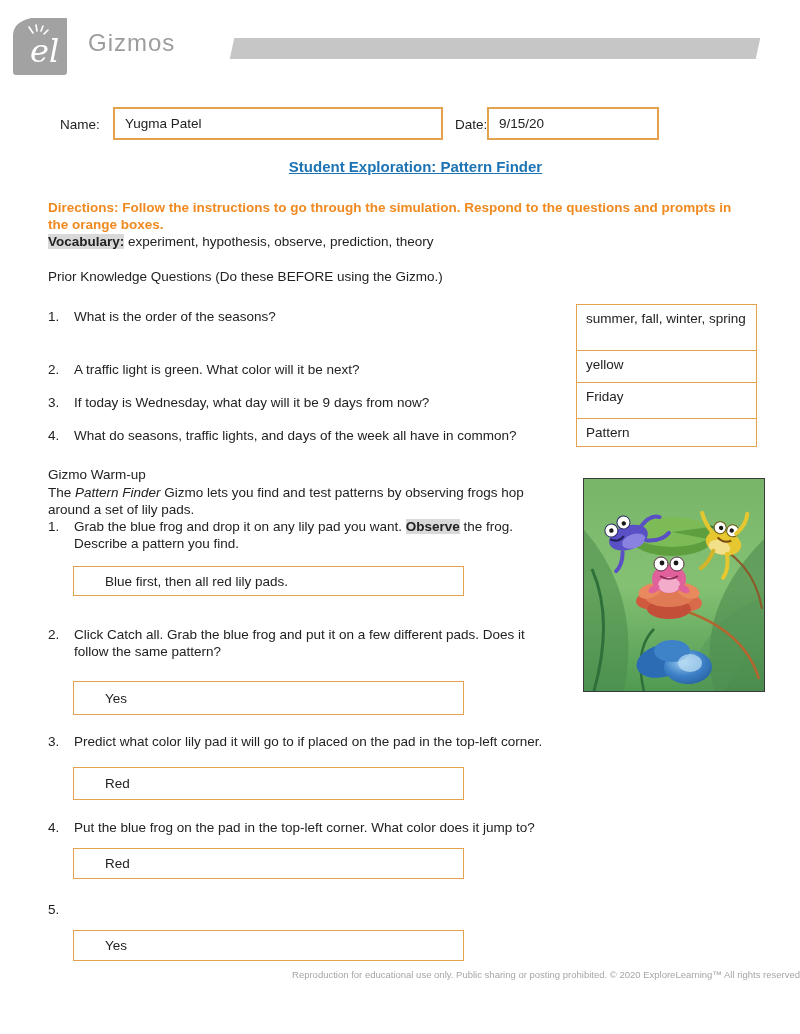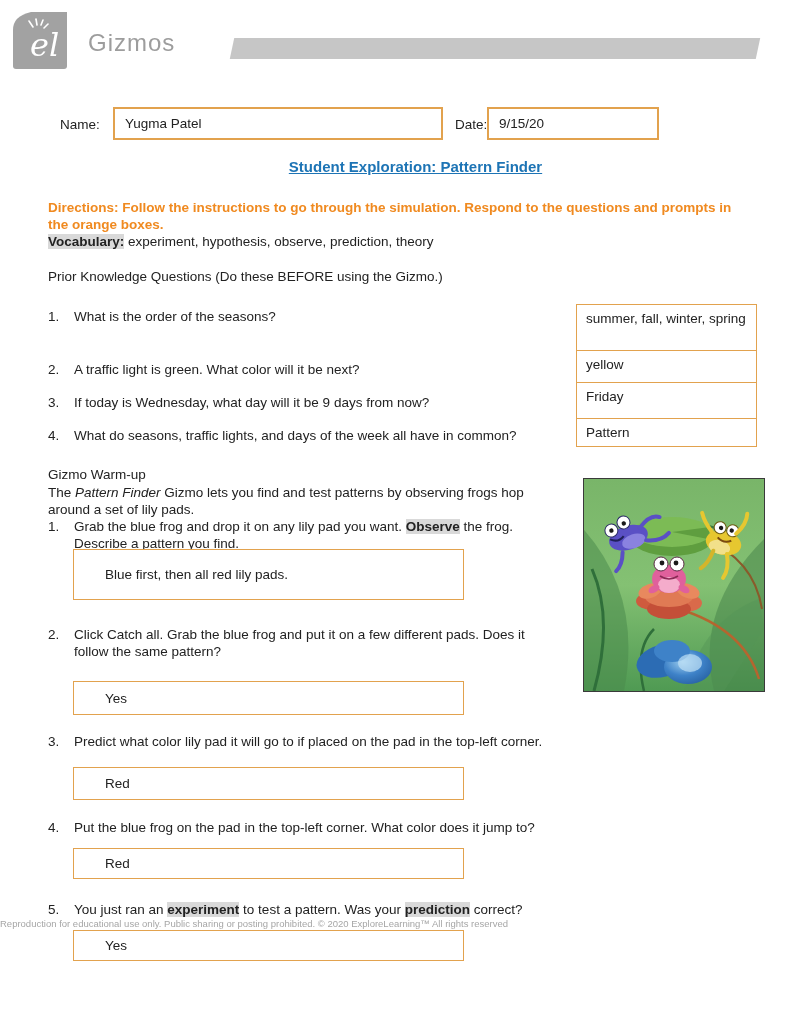--- a/index.html
+++ b/index.html
@@ -12,21 +12,21 @@
     --bar-gray:#c6c6c6;
     --text-dark:#222222;
     --footer-gray:#a6a6a6;
   }
   html,body{margin:0;padding:0;background:#fff;}
   .page{position:relative;width:800px;height:1034px;background:#ffffff;overflow:hidden;
         font-family:"Liberation Sans", sans-serif;font-size:13.5px;color:var(--text-dark);}
   .abs{position:absolute;}
 
   
-  .logo-box{left:13px;top:12px;width:57px;height:57px;}
+  .logo-box{left:13px;top:18px;width:57px;height:57px;}
   .brand{left:88px;top:29px;font-size:24px;color:var(--brand-gray);letter-spacing:1px;}
   .brand-bar{left:232px;top:38px;width:526px;height:21px;background:var(--bar-gray);transform:skewX(-12deg);}
 
   
   .lbl-name{left:60px;top:117px;}
   .inp-name{left:113px;top:107px;width:330px;height:33px;}
   .lbl-date{left:455px;top:117px;}
   .inp-date{left:487px;top:107px;width:172px;height:33px;}
   .inputbox{border:2px solid var(--box-border);background:#fff;box-sizing:border-box;
             display:flex;align-items:center;padding-left:10px;}
@@ -57,26 +57,26 @@
   
   .wu-heading{left:48px;top:467px;font-weight:normal;}
   .wu-intro{left:48px;top:484px;width:505px;line-height:17px;}
   .wi{left:48px;display:flex;line-height:17px;}
   .wi-narrow{width:515px;} .wi-narrow .witext{width:487px;}
   .wi-wide{width:712px;}
   .wi1{top:518px;} .wi2{top:626px;} .wi3{top:733px;} .wi4{top:819px;} .wi5{top:901px;}
 
   .ansbox{left:73px;width:391px;border:1.5px solid var(--box-border);background:#fff;
           box-sizing:border-box;display:flex;align-items:center;padding-left:31px;}
-  .ab1{top:549px;height:51px;} .ab2{top:681px;height:34px;} .ab3{top:767px;height:33px;}
+  .ab1{top:566px;height:30px;} .ab2{top:681px;height:34px;} .ab3{top:767px;height:33px;}
   .ab4{top:848px;height:31px;} .ab5{top:930px;height:31px;}
 
   .frogimg{left:583px;top:478px;width:180px;height:212px;border:1px solid #3a3a3a;box-sizing:content-box;}
 
-  .footer{left:0;right:0;top:918px;text-align:left;font-size:9.5px;color:var(--footer-gray);}
+  .footer{left:0;right:0;top:969px;text-align:right;font-size:9.5px;color:var(--footer-gray);}
 </style>
 </head>
 <body>
 
 <div class="page">
 
   <div class="abs logo-box">
     <svg width="57" height="57" viewBox="0 0 57 57">
       <path d="M18 0 H54 V54 Q54 57 51 57 H3 Q0 57 0 54 V18 Q0 4 18 0 Z" fill="#a2a2a2"></path>
       <text x="17" y="44" font-family="DejaVu Serif, serif" font-style="italic" font-size="32" fill="#ffffff">el</text>
@@ -168,21 +168,20 @@
   <div class="abs wi wi-wide wi4">
     <span class="qnum">4.</span>
     <span>Put the blue frog on the pad in the top-left corner. What color does it jump to?</span>
   </div>
   <div class="abs ansbox ab4">
     <span>Red</span>
   </div>
 
   <div class="abs wi wi-wide wi5">
     <span class="qnum">5.</span>
-    <span><span>You just ran an </span><span class="hl">experiment</span><span> to test a pattern. Was your </span><span class="hl">prediction</span><span> correct?</span></span>
   </div>
   <div class="abs ansbox ab5">
     <span>Yes</span>
   </div>
 
   <div class="abs frogimg">
     <svg width="180" height="212" viewBox="0 0 180 212">
       <defs>
         <linearGradient id="bg" x1="0" y1="0" x2="0" y2="1">
           <stop offset="0" stop-color="#79b569"></stop>

